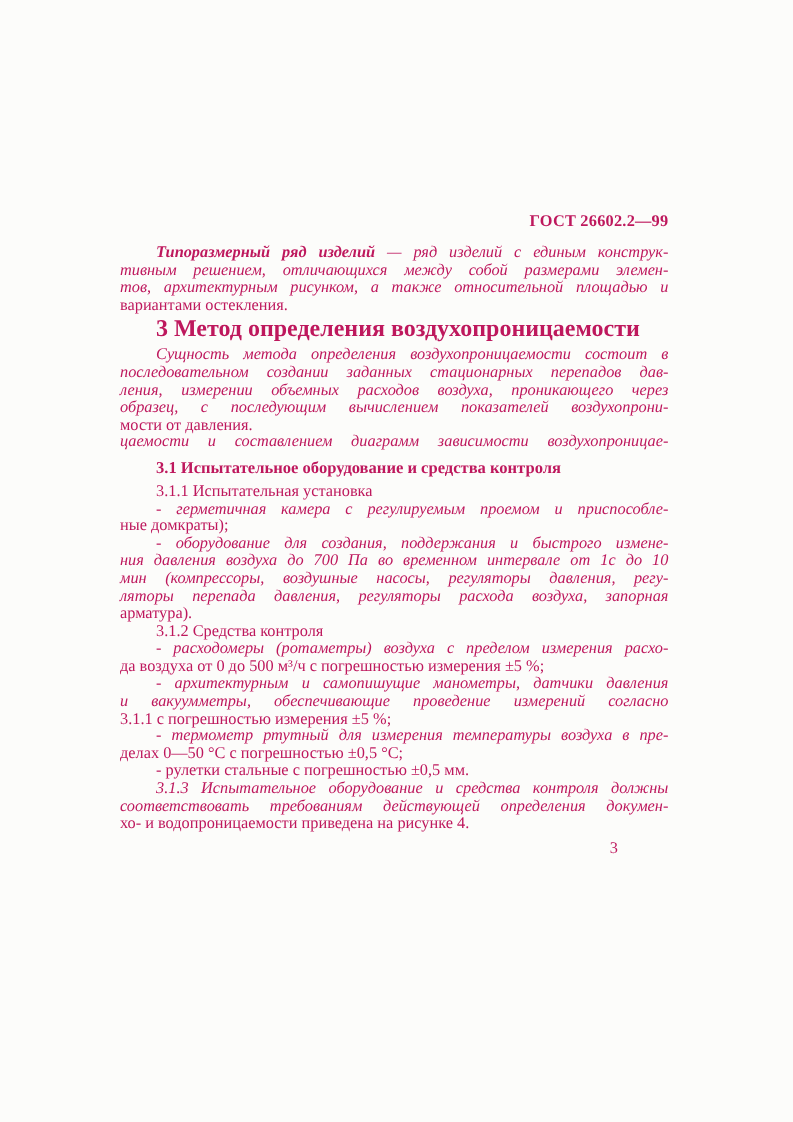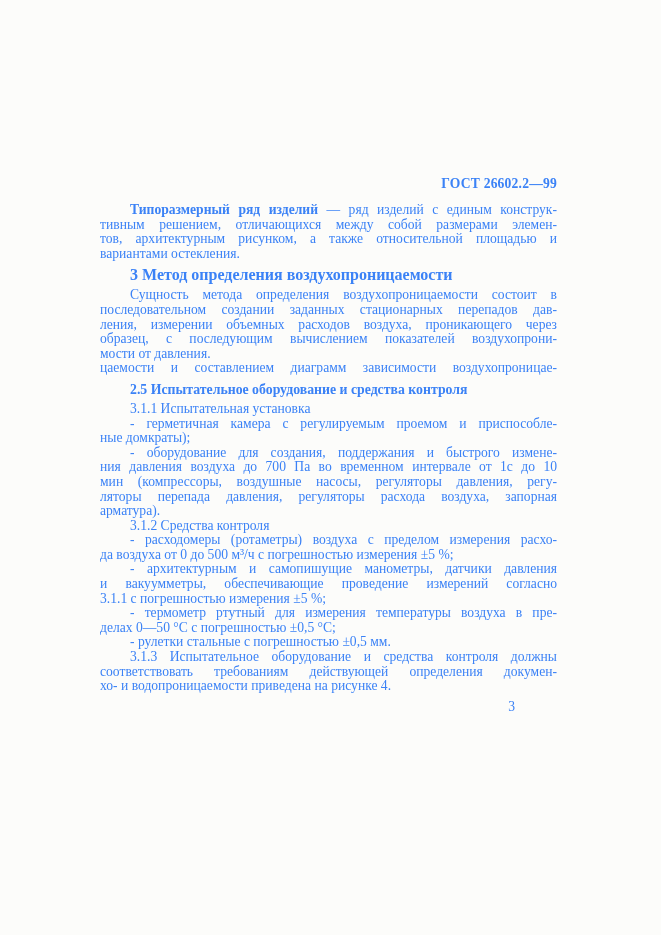--- a/index.html
+++ b/index.html
@@ -6,21 +6,21 @@
     margin: 0;
     padding: 0;
     background: #e8e8e8;
   }
   .page {
     position: relative;
     width: 661px;
     height: 935px;
     background: #fcfcfa;
     font-family: "Liberation Serif", "DejaVu Serif", serif;
-    color: #3b82f6;
+    color: #be185d;
     overflow: hidden;
   }
   .content {
     position: absolute;
     left: 100px;
     top: 176px;
     width: 457px;
   }
   .doc-header {
     font-size: 13.6px;
@@ -31,25 +31,25 @@
     margin-bottom: 12px;
   }
   .block { margin: 0; }
   .line {
     font-size: 13.6px;
     line-height: 14.6px;
     text-align: justify;
     white-space: normal;
   }
   
-  .line.fill { text-align-last: justify; }
+  .line.fill { text-align-last: justify; font-style: italic; }
   .line.first { text-indent: 30px; }
   .heading .line {
     font-weight: bold;
-    font-size: 16px;
+    font-size: 20px;
     line-height: 17px;
     text-align: left;
   }
   .heading { margin-top: 5px; margin-bottom: 5px; }
   .subheading .line {
     font-weight: bold;
     font-size: 13.8px;
     line-height: 15px;
     text-align: left;
   }
@@ -82,21 +82,21 @@
         </div>
         <div class="block para">
           <div class="line first fill">Сущность метода определения воздухопроницаемости состоит в</div>
           <div class="line fill">последовательном создании заданных стационарных перепадов дав-</div>
           <div class="line fill">ления, измерении объемных расходов воздуха, проникающего через</div>
           <div class="line fill">образец, с последующим вычислением показателей воздухопрони-</div>
           <div class="line">мости от давления.</div>
           <div class="line fill">цаемости и составлением диаграмм зависимости воздухопроницае-</div>
         </div>
         <div class="block subheading">
-          <div class="line first">2.5 Испытательное оборудование и средства контроля</div>
+          <div class="line first">3.1 Испытательное оборудование и средства контроля</div>
         </div>
         <div class="block para">
           <div class="line first">3.1.1 Испытательная установка</div>
         </div>
         <div class="block para">
           <div class="line first fill">- герметичная камера с регулируемым проемом и приспособле-</div>
           <div class="line">ные домкраты);</div>
         </div>
         <div class="block para">
           <div class="line first fill">- оборудование для создания, поддержания и быстрого измене-</div>

